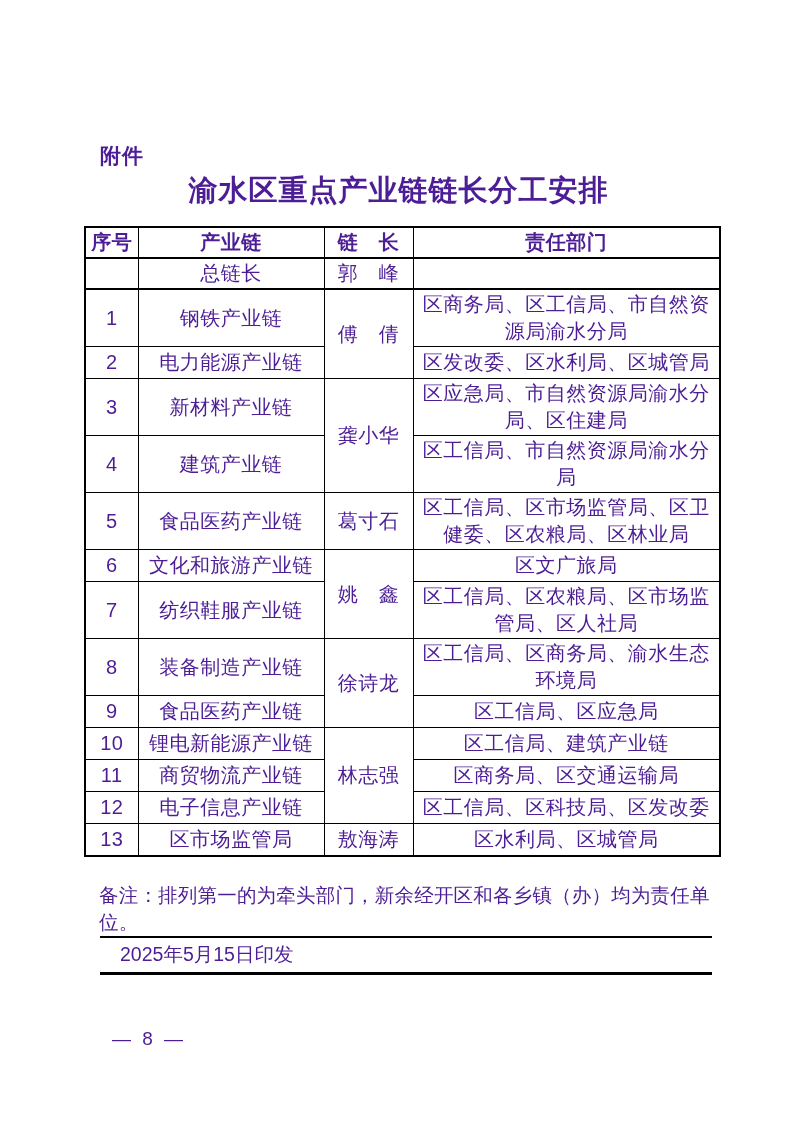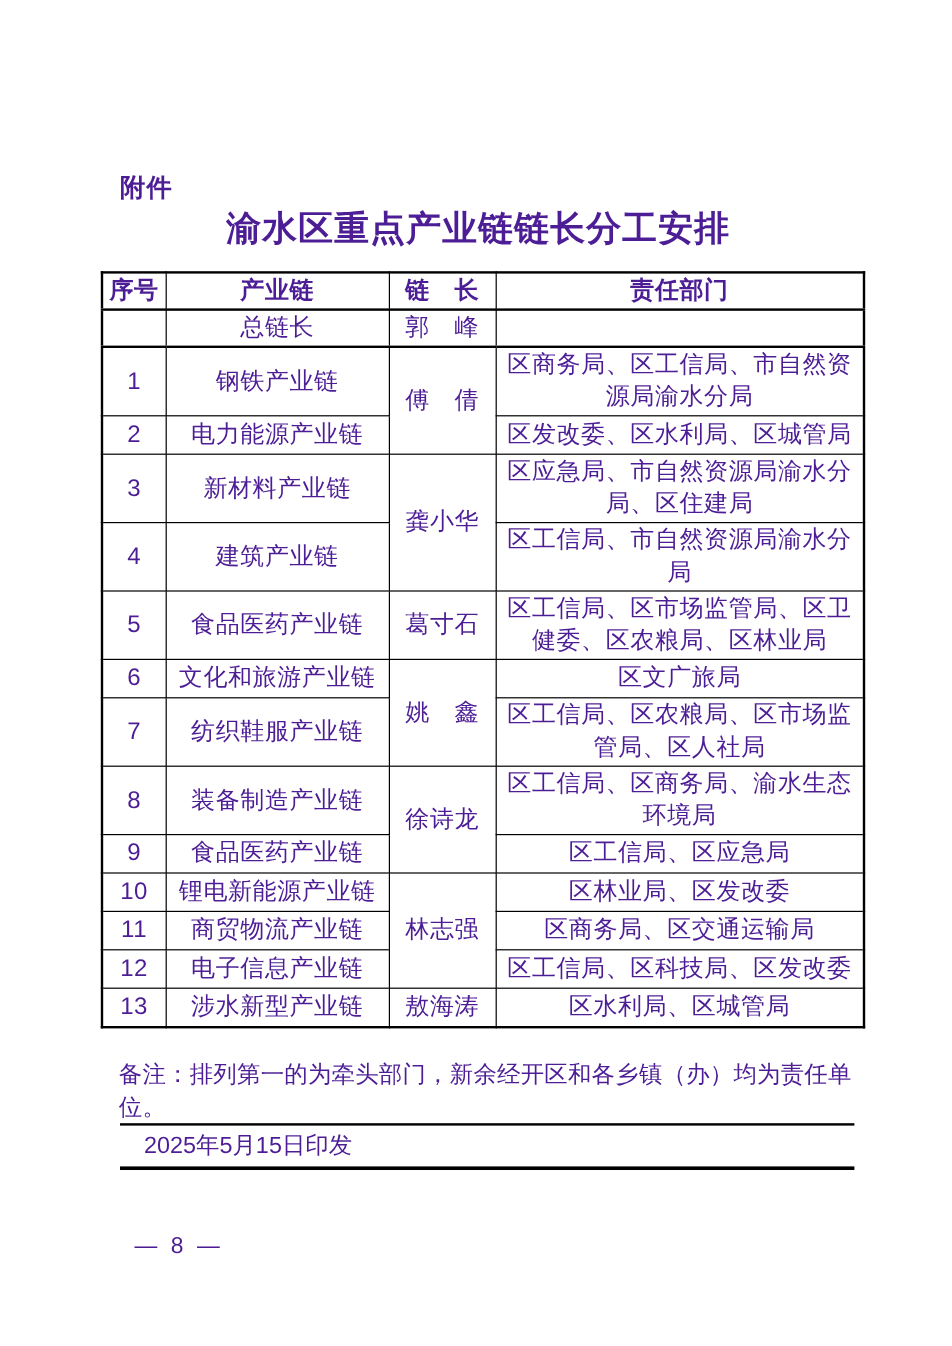--- a/index.html
+++ b/index.html
@@ -179,35 +179,35 @@
           </tr>
           <tr>
             <td class="c-no">9</td>
             <td class="c-chain">食品医药产业链</td>
             <td class="c-dept">区工信局、区应急局</td>
           </tr>
           <tr>
             <td class="c-no">10</td>
             <td class="c-chain">锂电新能源产业链</td>
             <td class="c-chief" rowspan="3">林志强</td>
-            <td class="c-dept">区林业局、区发改委</td>
+            <td class="c-dept">区工信局、建筑产业链</td>
           </tr>
           <tr>
             <td class="c-no">11</td>
             <td class="c-chain">商贸物流产业链</td>
             <td class="c-dept">区商务局、区交通运输局</td>
           </tr>
           <tr>
             <td class="c-no">12</td>
             <td class="c-chain">电子信息产业链</td>
             <td class="c-dept">区工信局、区科技局、区发改委</td>
           </tr>
           <tr>
             <td class="c-no">13</td>
-            <td class="c-chain">涉水新型产业链</td>
+            <td class="c-chain">区市场监管局</td>
             <td class="c-chief">敖海涛</td>
             <td class="c-dept">区水利局、区城管局</td>
           </tr>
         </tbody>
     </table>
   </div>
 
   <p class="note-line">备注：排列第一的为牵头部门，新余经开区和各乡镇（办）均为责任单位。</p>
 
   <div class="footer-bar">

